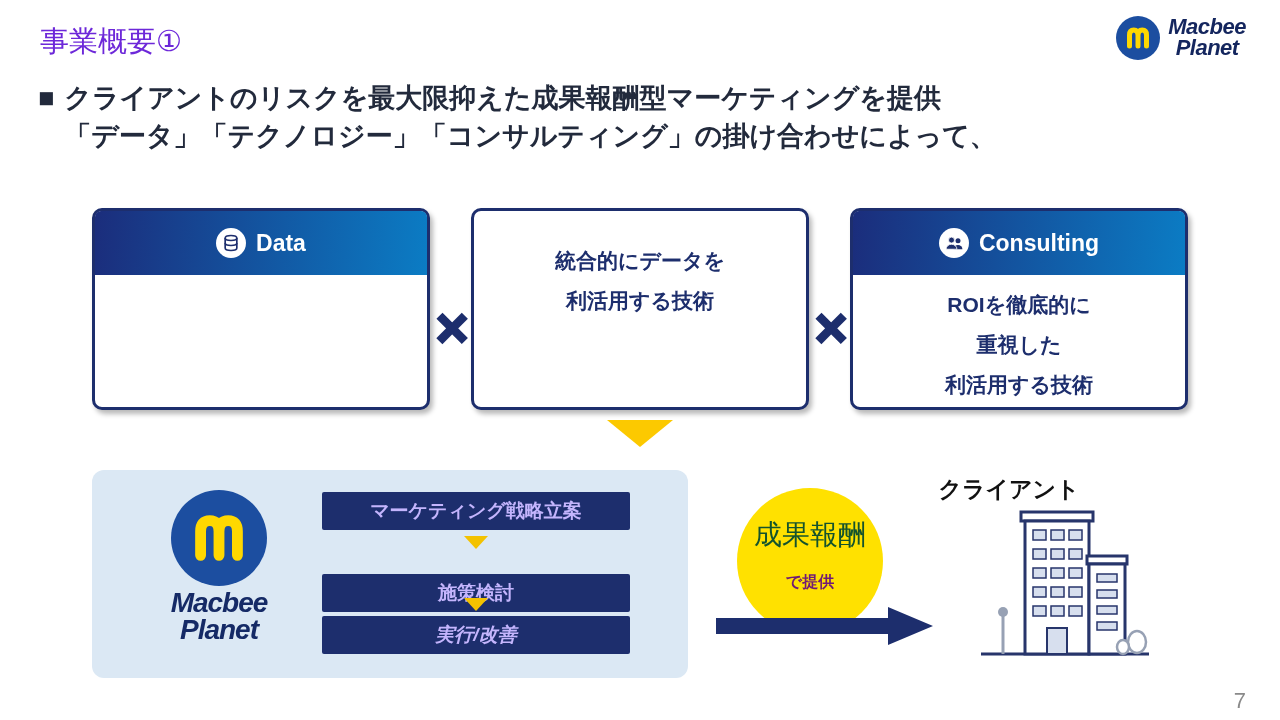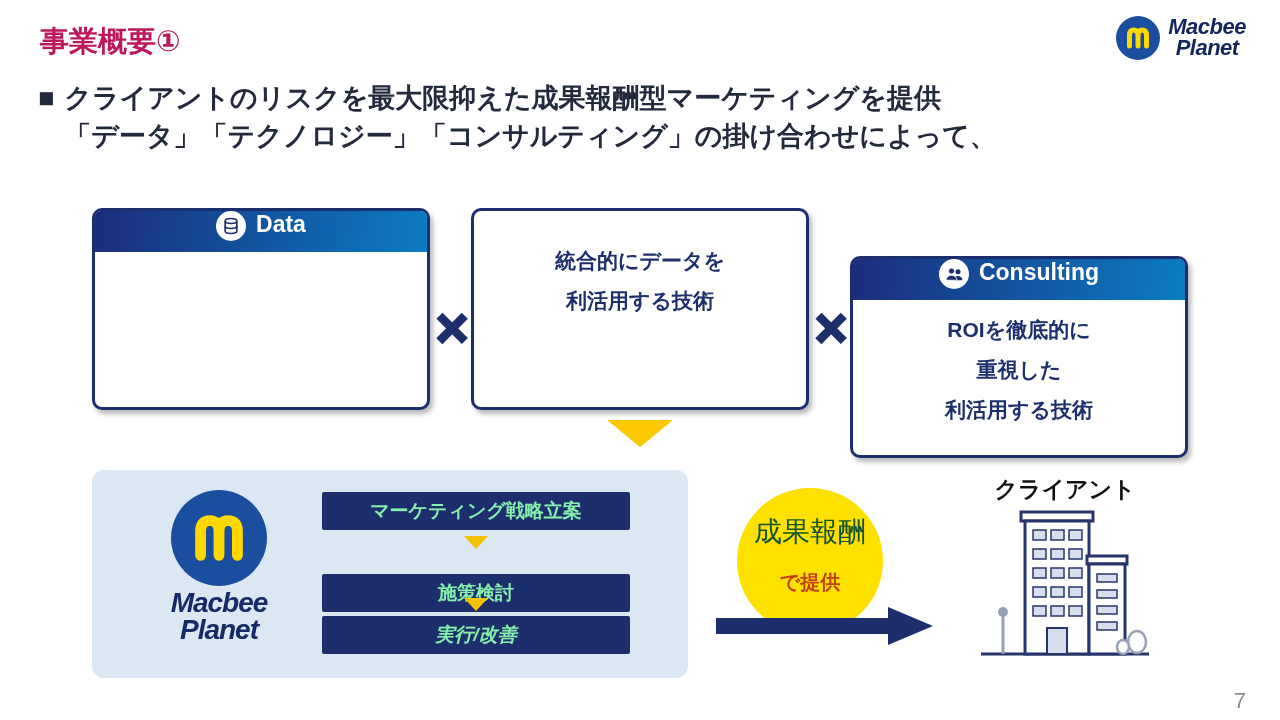--- a/index.html
+++ b/index.html
@@ -6,40 +6,40 @@
   html,body { width:1280px; height:720px; }
   body {
     position:relative;
     background:#ffffff;
     font-family:"Liberation Sans","DejaVu Sans",sans-serif;
     overflow:hidden;
   }
   .abs { position:absolute; }
 
   
-  .slide-title { left:40px; top:22px; font-size:29px; font-weight:bold; color:#be185d; }
+  .slide-title { left:40px; top:22px; font-size:29px; font-weight:normal; color:#6d28d9; }
 
   
   .brand { right:34px; top:16px; display:flex; align-items:center; gap:8px; }
   .brand-circle { width:44px; height:44px; border-radius:50%; background:#1c4ea0;
     display:flex; align-items:center; justify-content:center; flex:0 0 auto; }
   .brand-text { font-style:italic; font-weight:bold; color:#14265e; font-size:22px;
     line-height:0.95; text-align:center; letter-spacing:-0.5px; }
 
   
   .headline { left:38px; top:80px; display:flex; gap:10px; font-size:27px;
     font-weight:bold; color:#222a3c; line-height:1.4; }
 
   
   .pillar { top:208px; width:338px; height:202px; background:#fff;
     border:3px solid #1d2e6d; border-radius:10px;
     box-shadow:3px 4px 5px rgba(0,0,0,0.28); }
-  .pillar-header { height:41px; border-radius:6px 6px 0 0;
+  .pillar-header { height:64px; border-radius:6px 6px 0 0;
     background:linear-gradient(95deg,#1b2d7c 0%,#0b7cc4 100%);
-    display:flex; align-items:flex-start; justify-content:center; gap:10px; }
+    display:flex; align-items:center; justify-content:center; gap:10px; }
   .icon-circle { width:30px; height:30px; background:#fff; border-radius:50%;
     display:flex; align-items:center; justify-content:center; flex:0 0 auto; }
   .pillar-label { color:#fff; font-size:23px; font-weight:bold; }
   .pillar-body { height:140px; display:flex; align-items:center; justify-content:center;
     text-align:center; font-size:21px; font-weight:bold; color:#1d2e6d;
     line-height:1.9; white-space:pre-line; }
 
   .multiply { top:300px; width:48px; text-align:center; font-size:56px; line-height:1;
     font-weight:bold; color:#1d2e6d; -webkit-text-stroke:2.5px #1d2e6d; }
 
@@ -48,37 +48,37 @@
     border-top:27px solid #fcc900; }
 
   
   .panel { left:92px; top:470px; width:596px; height:208px; background:#dbe8f4; border-radius:12px; }
   .panel-logo { left:140px; top:490px; width:158px; text-align:center; }
   .panel-logo-circle { width:96px; height:96px; border-radius:50%; background:#1c4ea0;
     margin:0 auto 4px auto; display:flex; align-items:center; justify-content:center; }
   .panel-logo-text { font-style:italic; font-weight:bold; color:#152a66; font-size:28px;
     line-height:0.95; letter-spacing:-1px; }
 
-  .step { left:322px; width:308px; height:38px; background:#1d2e6d; color:#86efac;
+  .step { left:322px; width:308px; height:38px; background:#1d2e6d; color:#c4b5fd;
     display:flex; align-items:center; justify-content:center;
     font-size:19px; font-weight:bold; border-radius:2px; }
   .step-arrow { left:464px; width:0; height:0;
     border-left:12px solid transparent; border-right:12px solid transparent;
     border-top:13px solid #f3c200; }
 
   
   .badge-circle { left:737px; top:488px; width:146px; height:146px; border-radius:50%;
     background:#ffe100; display:flex; flex-direction:column; align-items:center;
     justify-content:center; padding-bottom:14px; z-index:1; }
   .badge-main { color:#14532d; font-size:28px; font-weight:normal; }
-  .badge-sub { color:#c2410c; font-size:20px; font-weight:bold; margin-top:18px; }
+  .badge-sub { color:#701a75; font-size:16px; font-weight:bold; margin-top:18px; }
   .flow-arrow { left:716px; top:604px; z-index:2; }
 
   
-  .client-label { left:960px; top:474px; width:210px; text-align:center;
+  .client-label { left:904px; top:474px; width:210px; text-align:center;
     font-size:23px; font-weight:bold; color:#111; }
   .building { left:975px; top:504px; }
 
   .page-number { right:34px; bottom:6px; font-size:22px; color:#8a8a8a; }
 </style>
 </head>
 <body>
 
 <div class="abs slide-title">事業概要①</div>
 
@@ -117,21 +117,21 @@
 
 <div class="abs multiply" style="left:428px;">×</div>
 
 <div class="abs pillar" style="left:471px;">
   <div class="pillar-body">統合的にデータを
 利活用する技術</div>
 </div>
 
 <div class="abs multiply" style="left:807px;">×</div>
 
-<div class="abs pillar" style="left:850px;margin-top:48px;">
+<div class="abs pillar" style="left:850px;">
   <div class="pillar-header">
     <span class="icon-circle">
       <svg width="20" height="20" viewBox="0 0 24 24">
         <circle cx="16.8" cy="9.2" r="3" fill="#1d2e6d"></circle>
         <path d="M11.5,19.5 a5.3,5 0 0 1 10.6,0 z" fill="#1d2e6d"></path>
         <circle cx="9" cy="8.5" r="3.6" fill="#1d2e6d" stroke="#fff" stroke-width="1"></circle>
         <path d="M2.5,19.5 a6.5,6 0 0 1 13,0 z" fill="#1d2e6d" stroke="#fff" stroke-width="1"></path>
       </svg>
     </span>
     <span class="pillar-label">Consulting</span>

